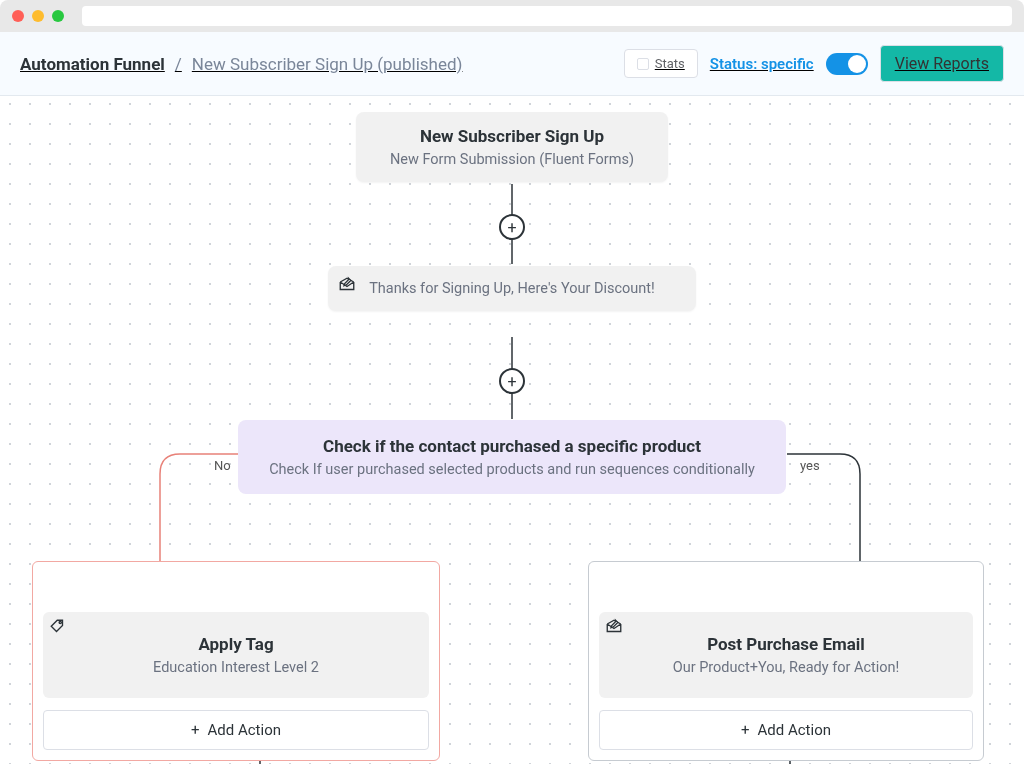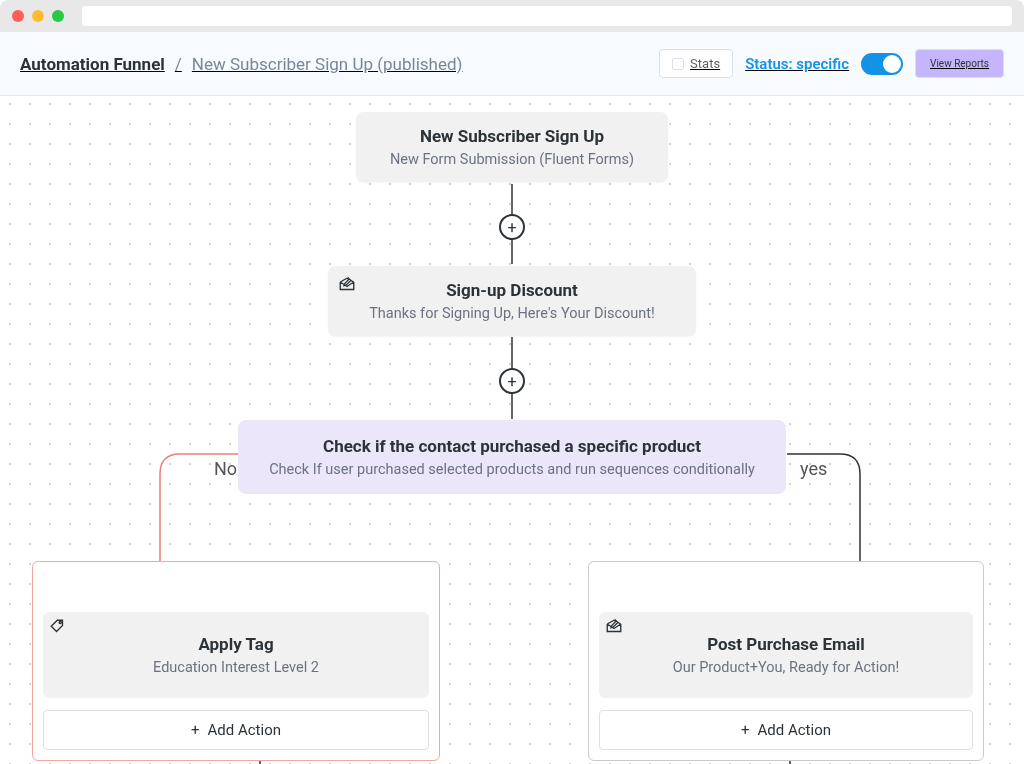--- a/index.html
+++ b/index.html
@@ -91,24 +91,24 @@
     .toggle::after {
       content: "";
       position: absolute;
       right: 2px; top: 2px;
       width: 18px; height: 18px;
       background: #fff;
       border-radius: 50%;
     }
     .view-reports {
       border: 1px solid #dcdfe6;
-      background: #c4b5fd;
+      background: #14b8a6;
       padding: 8px 14px;
       border-radius: 4px;
-      font-size: 10px;
+      font-size: 16px;
       color: #333;
       cursor: pointer;
     }
     .canvas {
       position: absolute;
       top: 94px; left: 0; right: 0; bottom: 0;
       background-image: radial-gradient(circle, #d0d4d9 1px, transparent 1px);
       background-size: 20px 20px;
       padding-left: 48px;
     }
@@ -181,21 +181,21 @@
       transform: translateX(-50%);
     }
     svg.connectors {
       position: absolute;
       top: 0; left: 0;
       width: 100%; height: 100%;
       pointer-events: none;
     }
     .branch-label {
       position: absolute;
-      font-size: 18px;
+      font-size: 13px;
       color: #555;
     }
   </style>
 </head>
 <body>
 
 <div class="browser-chrome">
   <div class="traffic-lights">
     <div class="light red"></div>
     <div class="light yellow"></div>
@@ -245,21 +245,20 @@
     <div class="node-sub">New Form Submission (Fluent Forms)</div>
   </div>
 
   <div class="plus-circle" style="top:120px; left:512px;">+</div>
 
   <div class="node" style="left:328px; top:172px; width:368px;">
     <svg class="node-icon" viewBox="0 0 24 24" fill="none" stroke="#2c3338" stroke-width="1.8">
       <path d="M3 8l9 6 9-6M3 8v10h18V8M3 8l9-5 9 5"></path>
       <path d="M14 3l3 3-6 6-3 1 1-3 5-5z" fill="#fff"></path>
     </svg>
-    <div class="node-title">Sign-up Discount</div>
     <div class="node-sub">Thanks for Signing Up, Here's Your Discount!</div>
   </div>
 
   <div class="plus-circle" style="top:274px; left:512px;">+</div>
 
   <div class="conditional" style="left:238px; top:326px; width:548px;">
     <div class="node-title">Check if the contact purchased a specific product</div>
     <div class="node-sub">Check If user purchased selected products and run sequences conditionally</div>
   </div>
 

